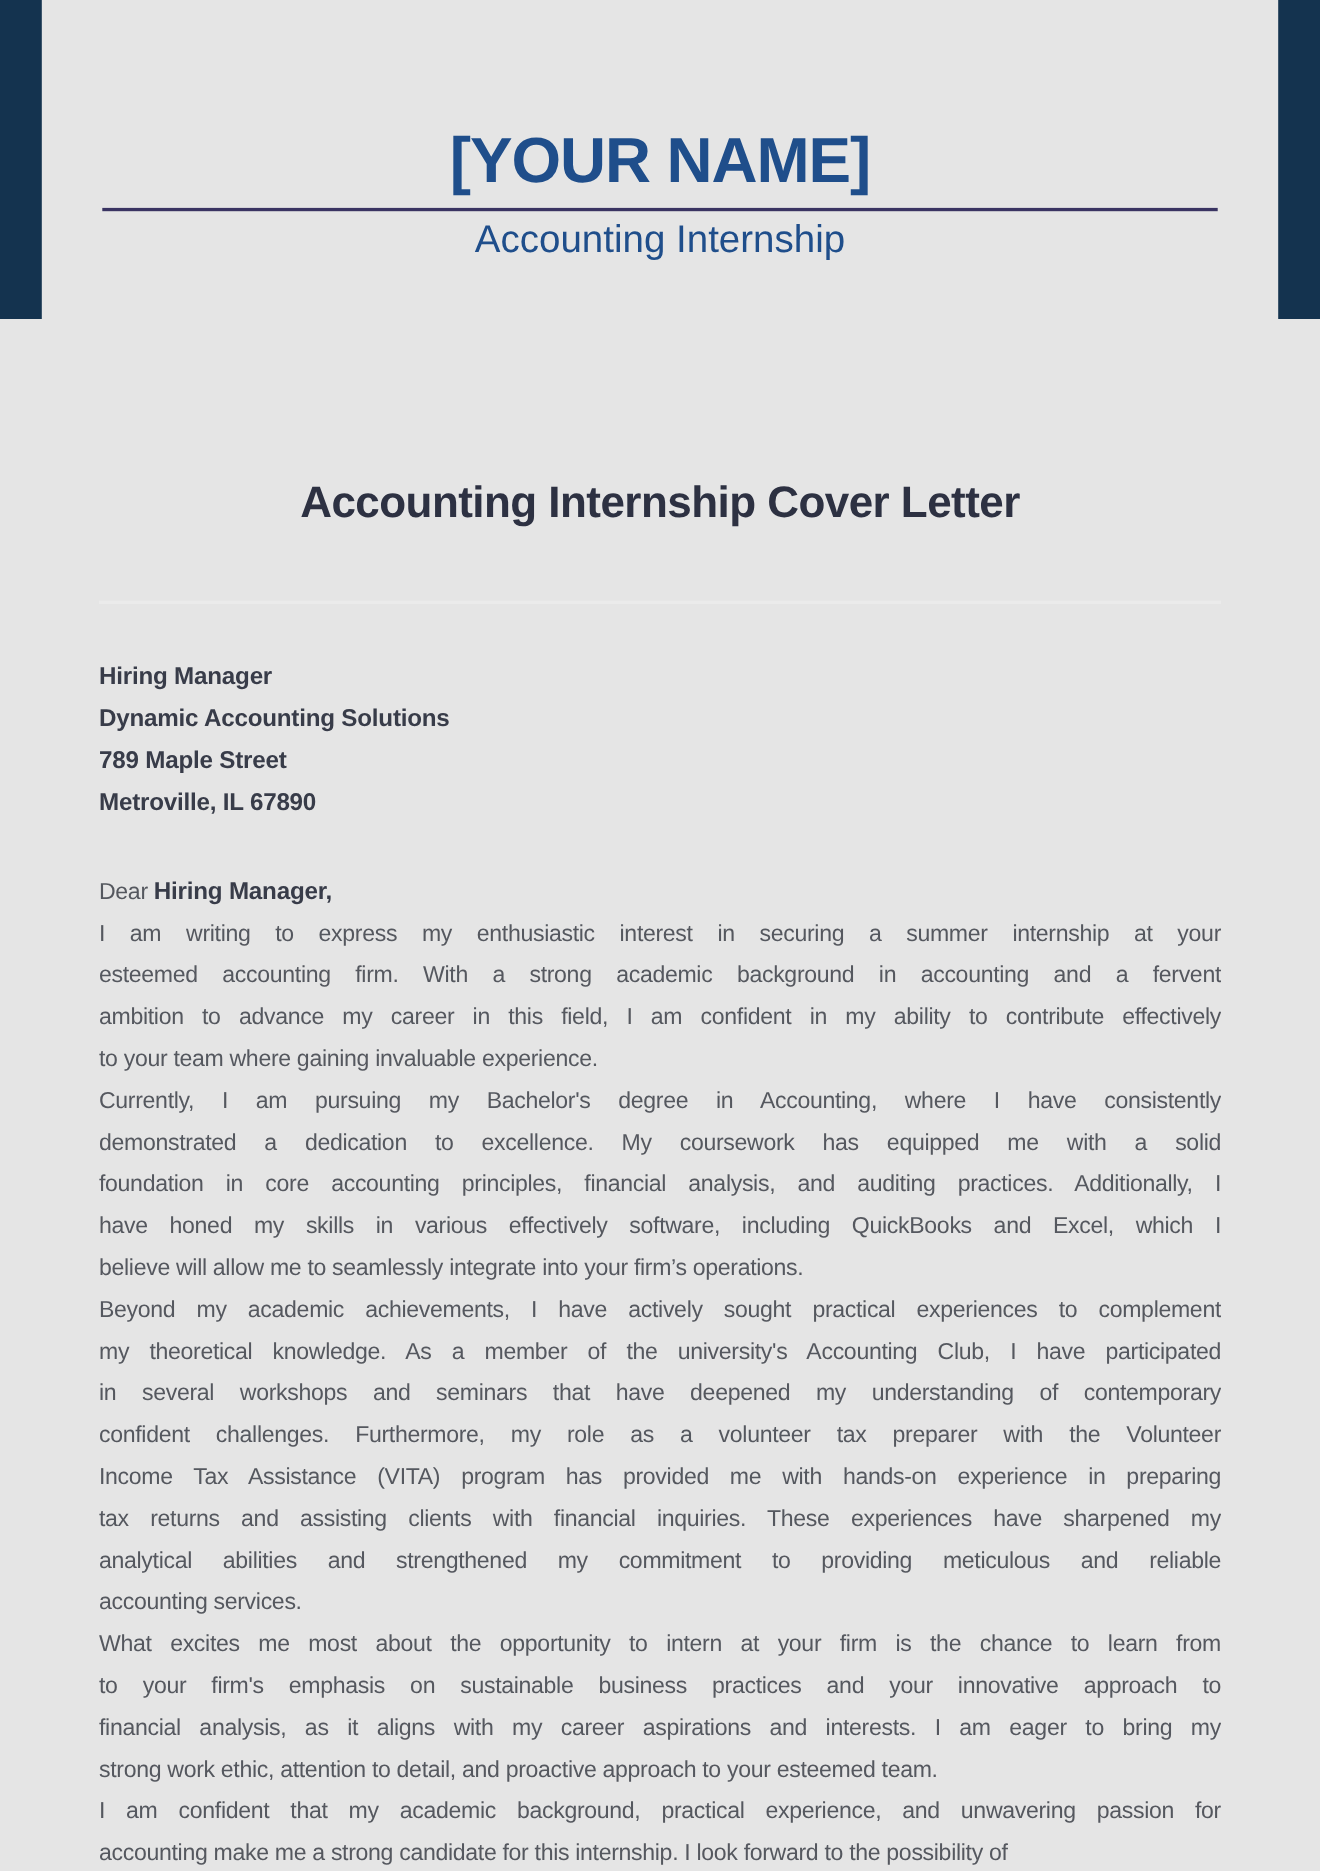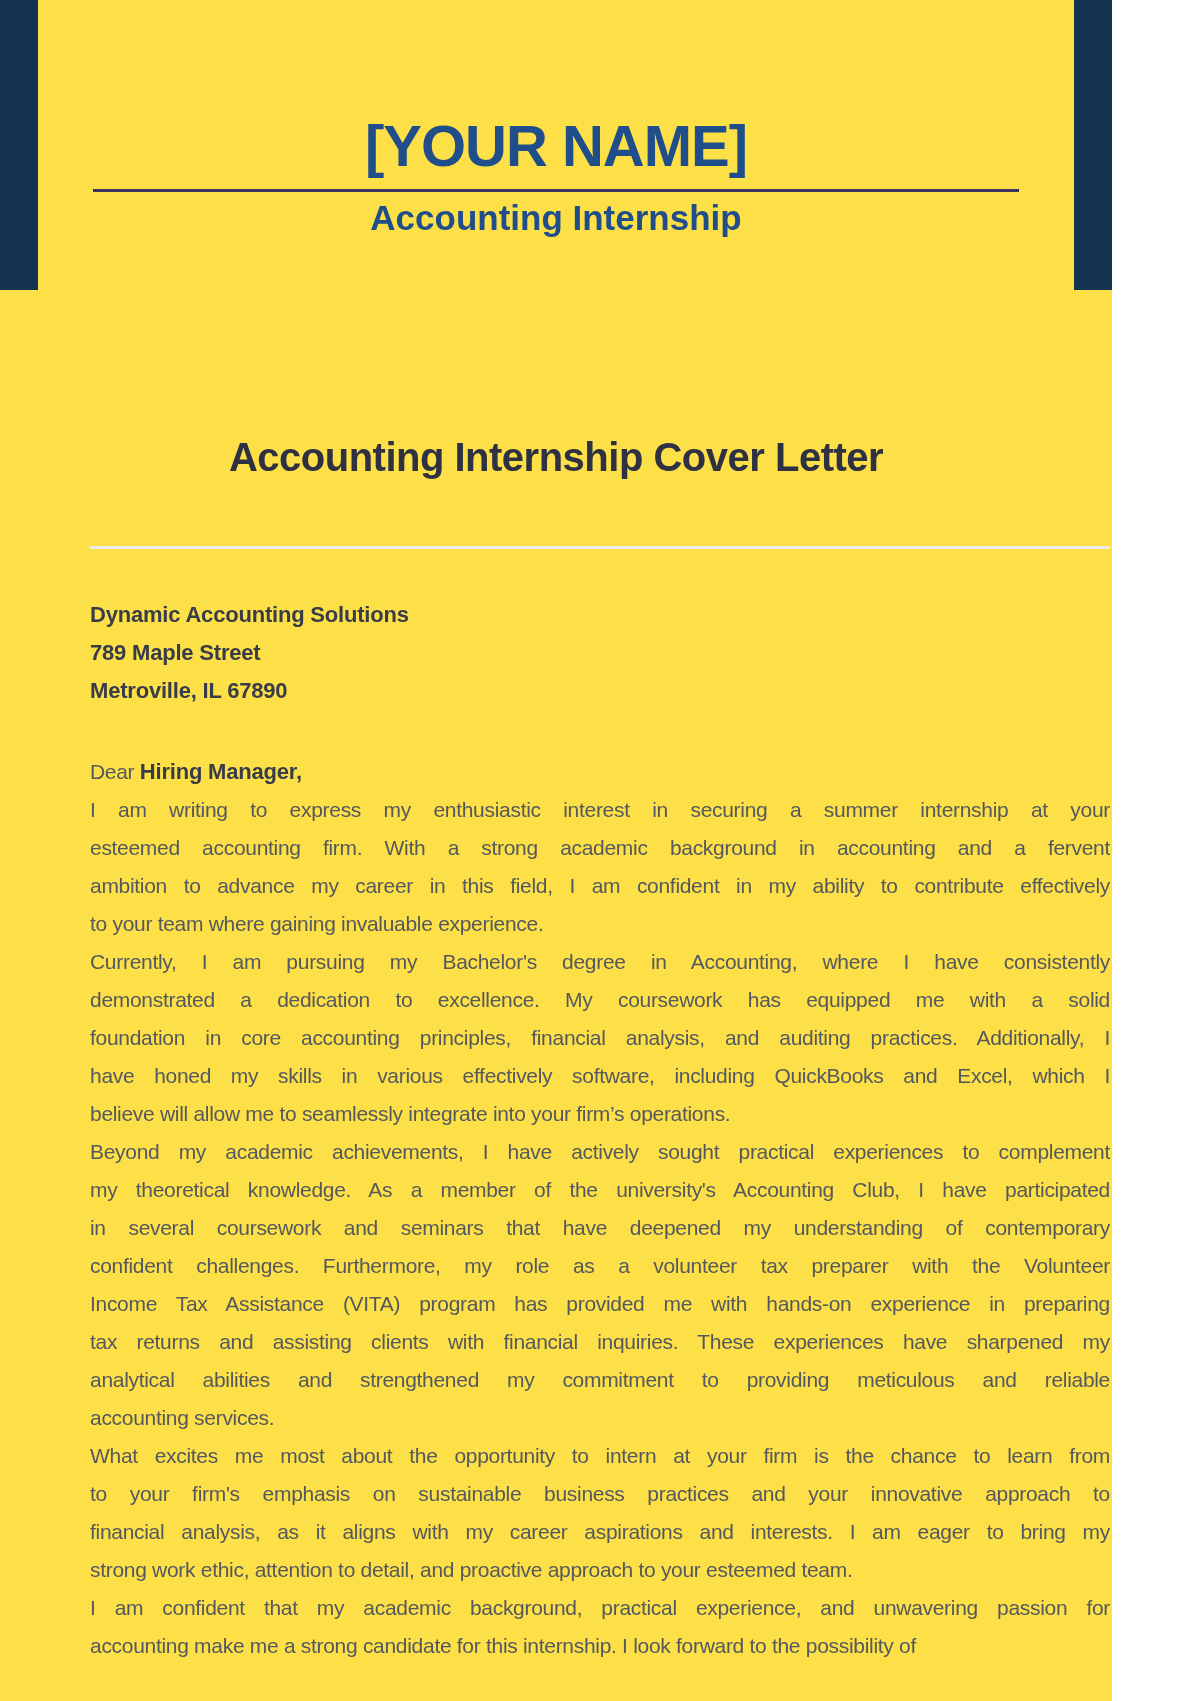--- a/index.html
+++ b/index.html
@@ -1,21 +1,21 @@
 <!DOCTYPE html>
 <html style="--accent-blue: #1f4e8b; --bar-navy: #14334f; --rule-purple: #3a3462; --title-dark: #2d3142; --text-dark: #383c49; --text-body: #55585f; --divider-gray: #ebebeb;"><head>
 <meta charset="utf-8">
 <style>
   html, body { margin: 0; padding: 0; background: #ffffff; }
   .page {
     position: relative;
-    width: 1112px;
+    width: 1200px;
     height: 1701px;
     overflow: hidden;
-    background: #fde047;
+    background: #e5e5e5;
     font-family: "Liberation Sans", "DejaVu Sans", sans-serif;
   }
   .corner-bar {
     position: absolute;
     top: 0;
     width: 38px;
     height: 290px;
     background: var(--bar-navy, #14334f);
   }
   .corner-bar.left  { left: 0; }
@@ -42,21 +42,21 @@
     background: var(--rule-purple, #3a3462);
   }
   .header-subtitle {
     position: absolute;
     top: 196px;
     left: 0;
     width: 100%;
     text-align: center;
     font-size: 35px;
     line-height: 44px;
-    font-weight: 700;
+    font-weight: 400;
     color: var(--accent-blue, #1f4e8b);
   }
 
   .doc-title {
     position: absolute;
     top: 433px;
     left: 0;
     width: 100%;
     text-align: center;
     font-size: 40px;
@@ -124,20 +124,21 @@
   <div class="header-name">[YOUR NAME]</div>
   <div class="header-rule"></div>
   <div class="header-subtitle">Accounting Internship</div>
 
   <div class="doc-title">Accounting Internship Cover Letter</div>
   <div class="title-divider"></div>
 
   <div class="letter">
 
     <div class="recipient">
+      <div class="rline">Hiring Manager</div>
       <div class="rline">Dynamic Accounting Solutions</div>
       <div class="rline">789 Maple Street</div>
       <div class="rline">Metroville, IL 67890</div>
     </div>
 
     <div class="sal"><span>Dear </span><strong>Hiring Manager,</strong></div>
 
     <div class="para">
       <div class="jline">I am writing to express my enthusiastic interest in securing a summer internship at your</div>
       <div class="jline">esteemed accounting firm. With a strong academic background in accounting and a fervent</div>
@@ -149,21 +150,21 @@
       <div class="jline">Currently, I am pursuing my Bachelor's degree in Accounting, where I have consistently</div>
       <div class="jline">demonstrated a dedication to excellence. My coursework has equipped me with a solid</div>
       <div class="jline">foundation in core accounting principles, financial analysis, and auditing practices. Additionally, I</div>
       <div class="jline">have honed my skills in various effectively software, including QuickBooks and Excel, which I</div>
       <div class="jline last">believe will allow me to seamlessly integrate into your firm’s operations.</div>
     </div>
 
     <div class="para">
       <div class="jline">Beyond my academic achievements, I have actively sought practical experiences to complement</div>
       <div class="jline">my theoretical knowledge. As a member of the university's Accounting Club, I have participated</div>
-      <div class="jline">in several coursework and seminars that have deepened my understanding of contemporary</div>
+      <div class="jline">in several workshops and seminars that have deepened my understanding of contemporary</div>
       <div class="jline">confident challenges. Furthermore, my role as a volunteer tax preparer with the Volunteer</div>
       <div class="jline">Income Tax Assistance (VITA) program has provided me with hands-on experience in preparing</div>
       <div class="jline">tax returns and assisting clients with financial inquiries. These experiences have sharpened my</div>
       <div class="jline">analytical abilities and strengthened my commitment to providing meticulous and reliable</div>
       <div class="jline last">accounting services.</div>
     </div>
 
     <div class="para">
       <div class="jline">What excites me most about the opportunity to intern at your firm is the chance to learn from</div>
       <div class="jline">to your firm's emphasis on sustainable business practices and your innovative approach to</div>

